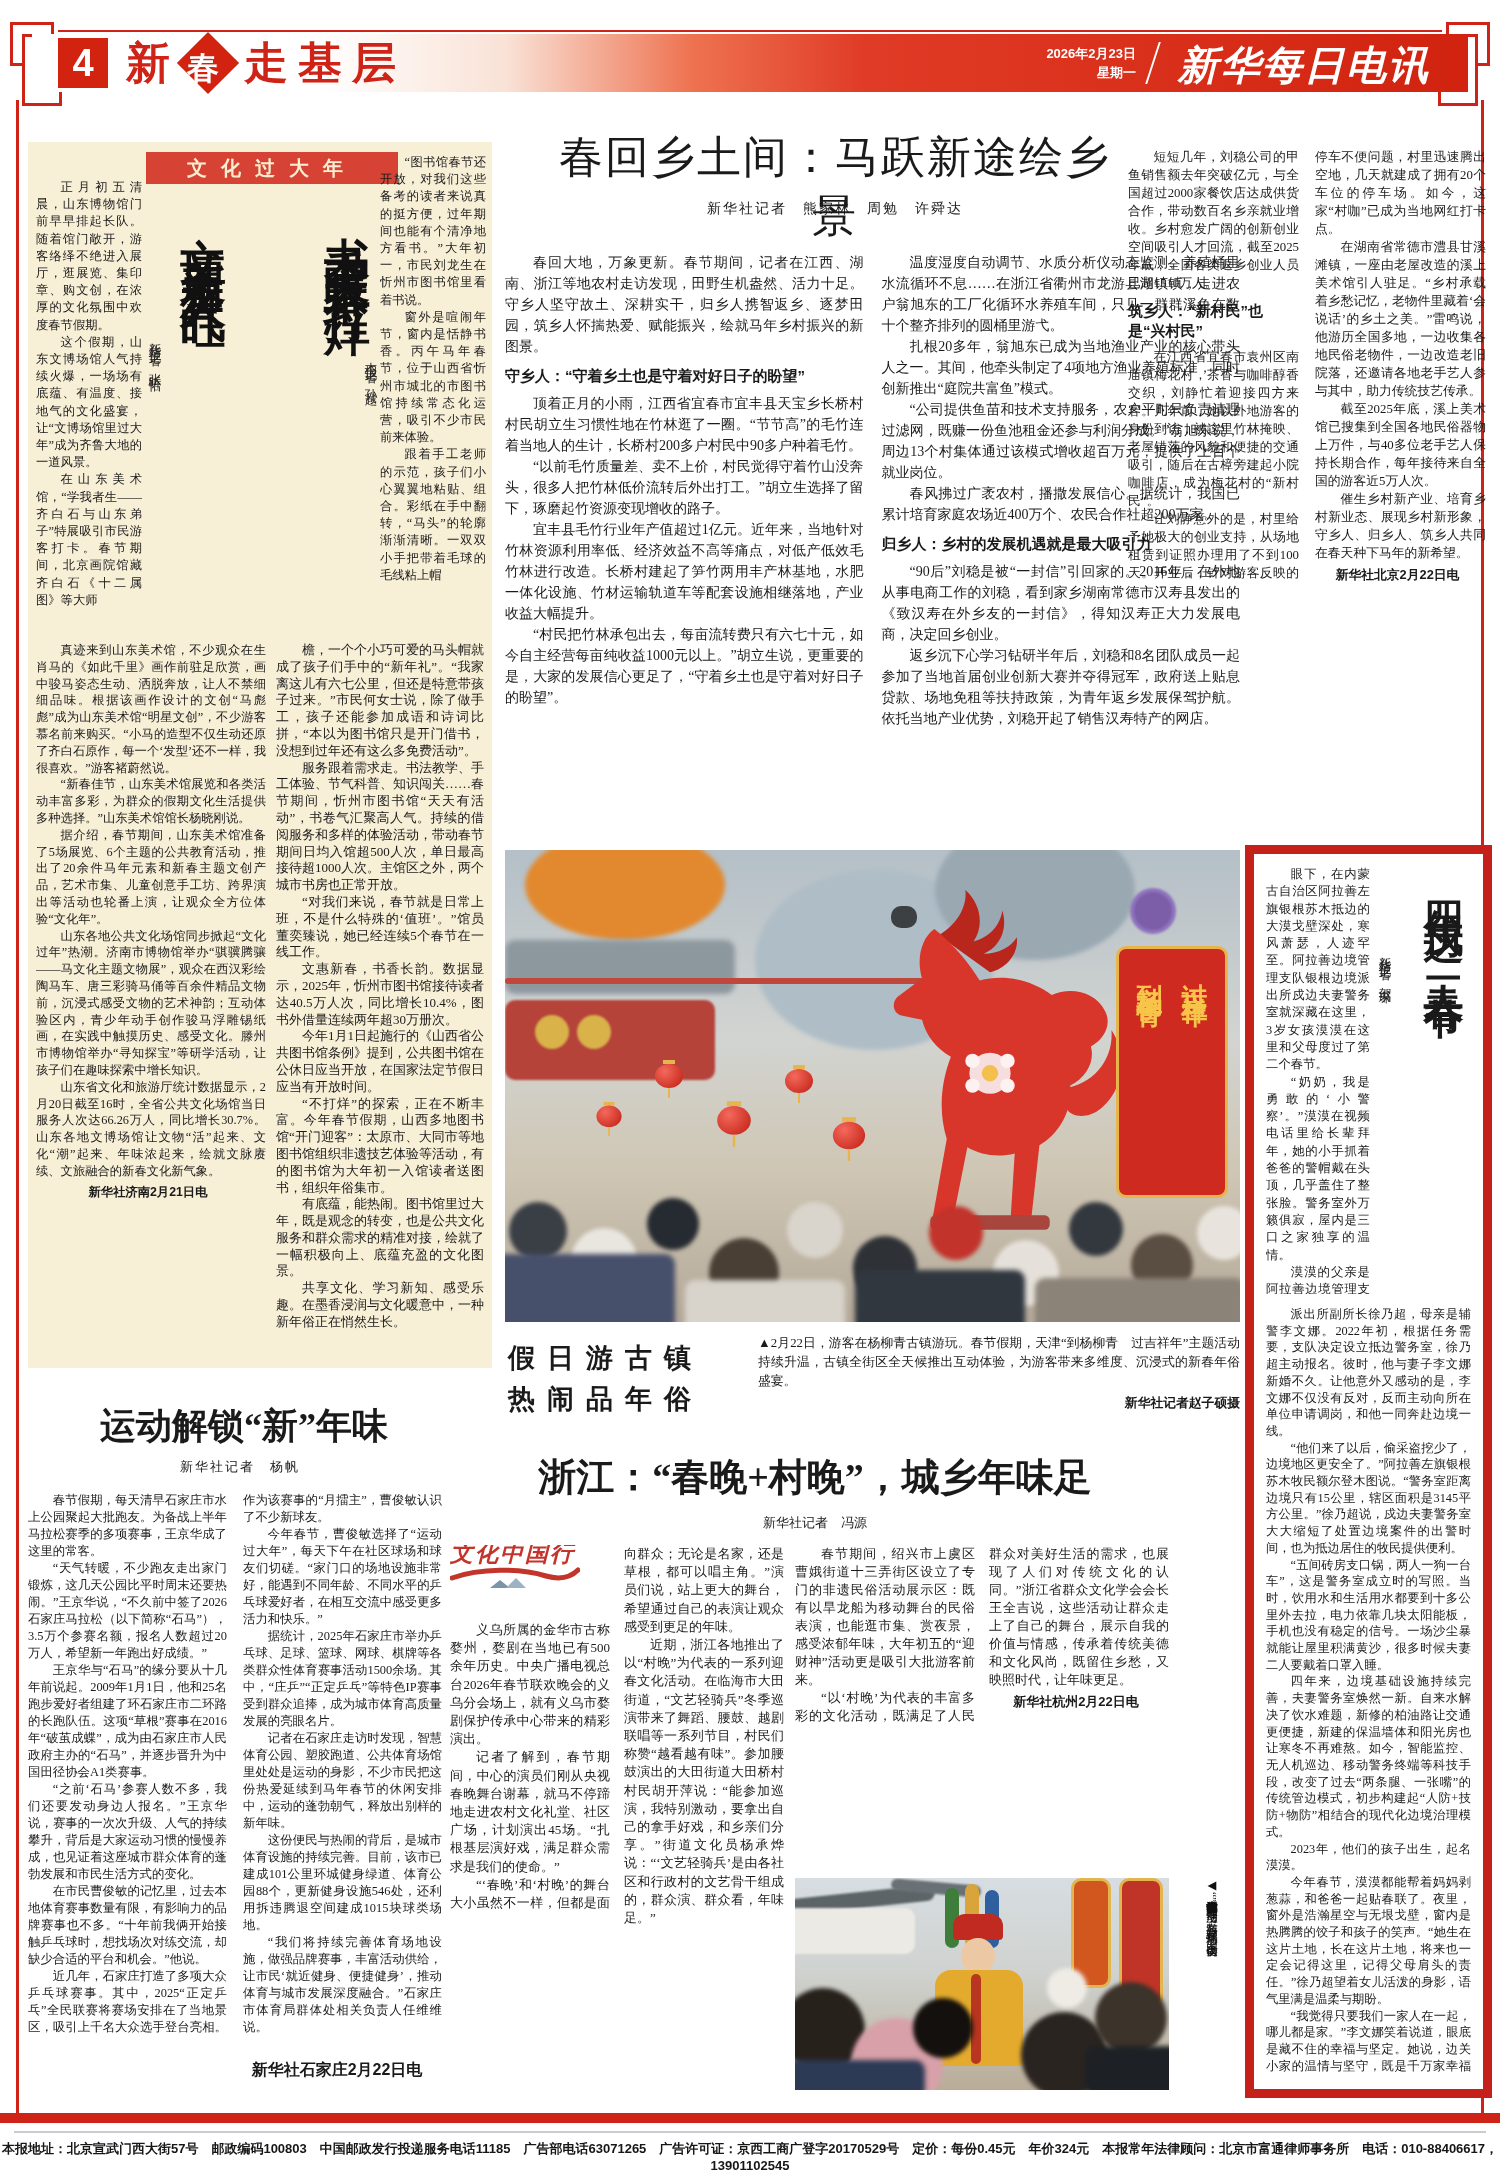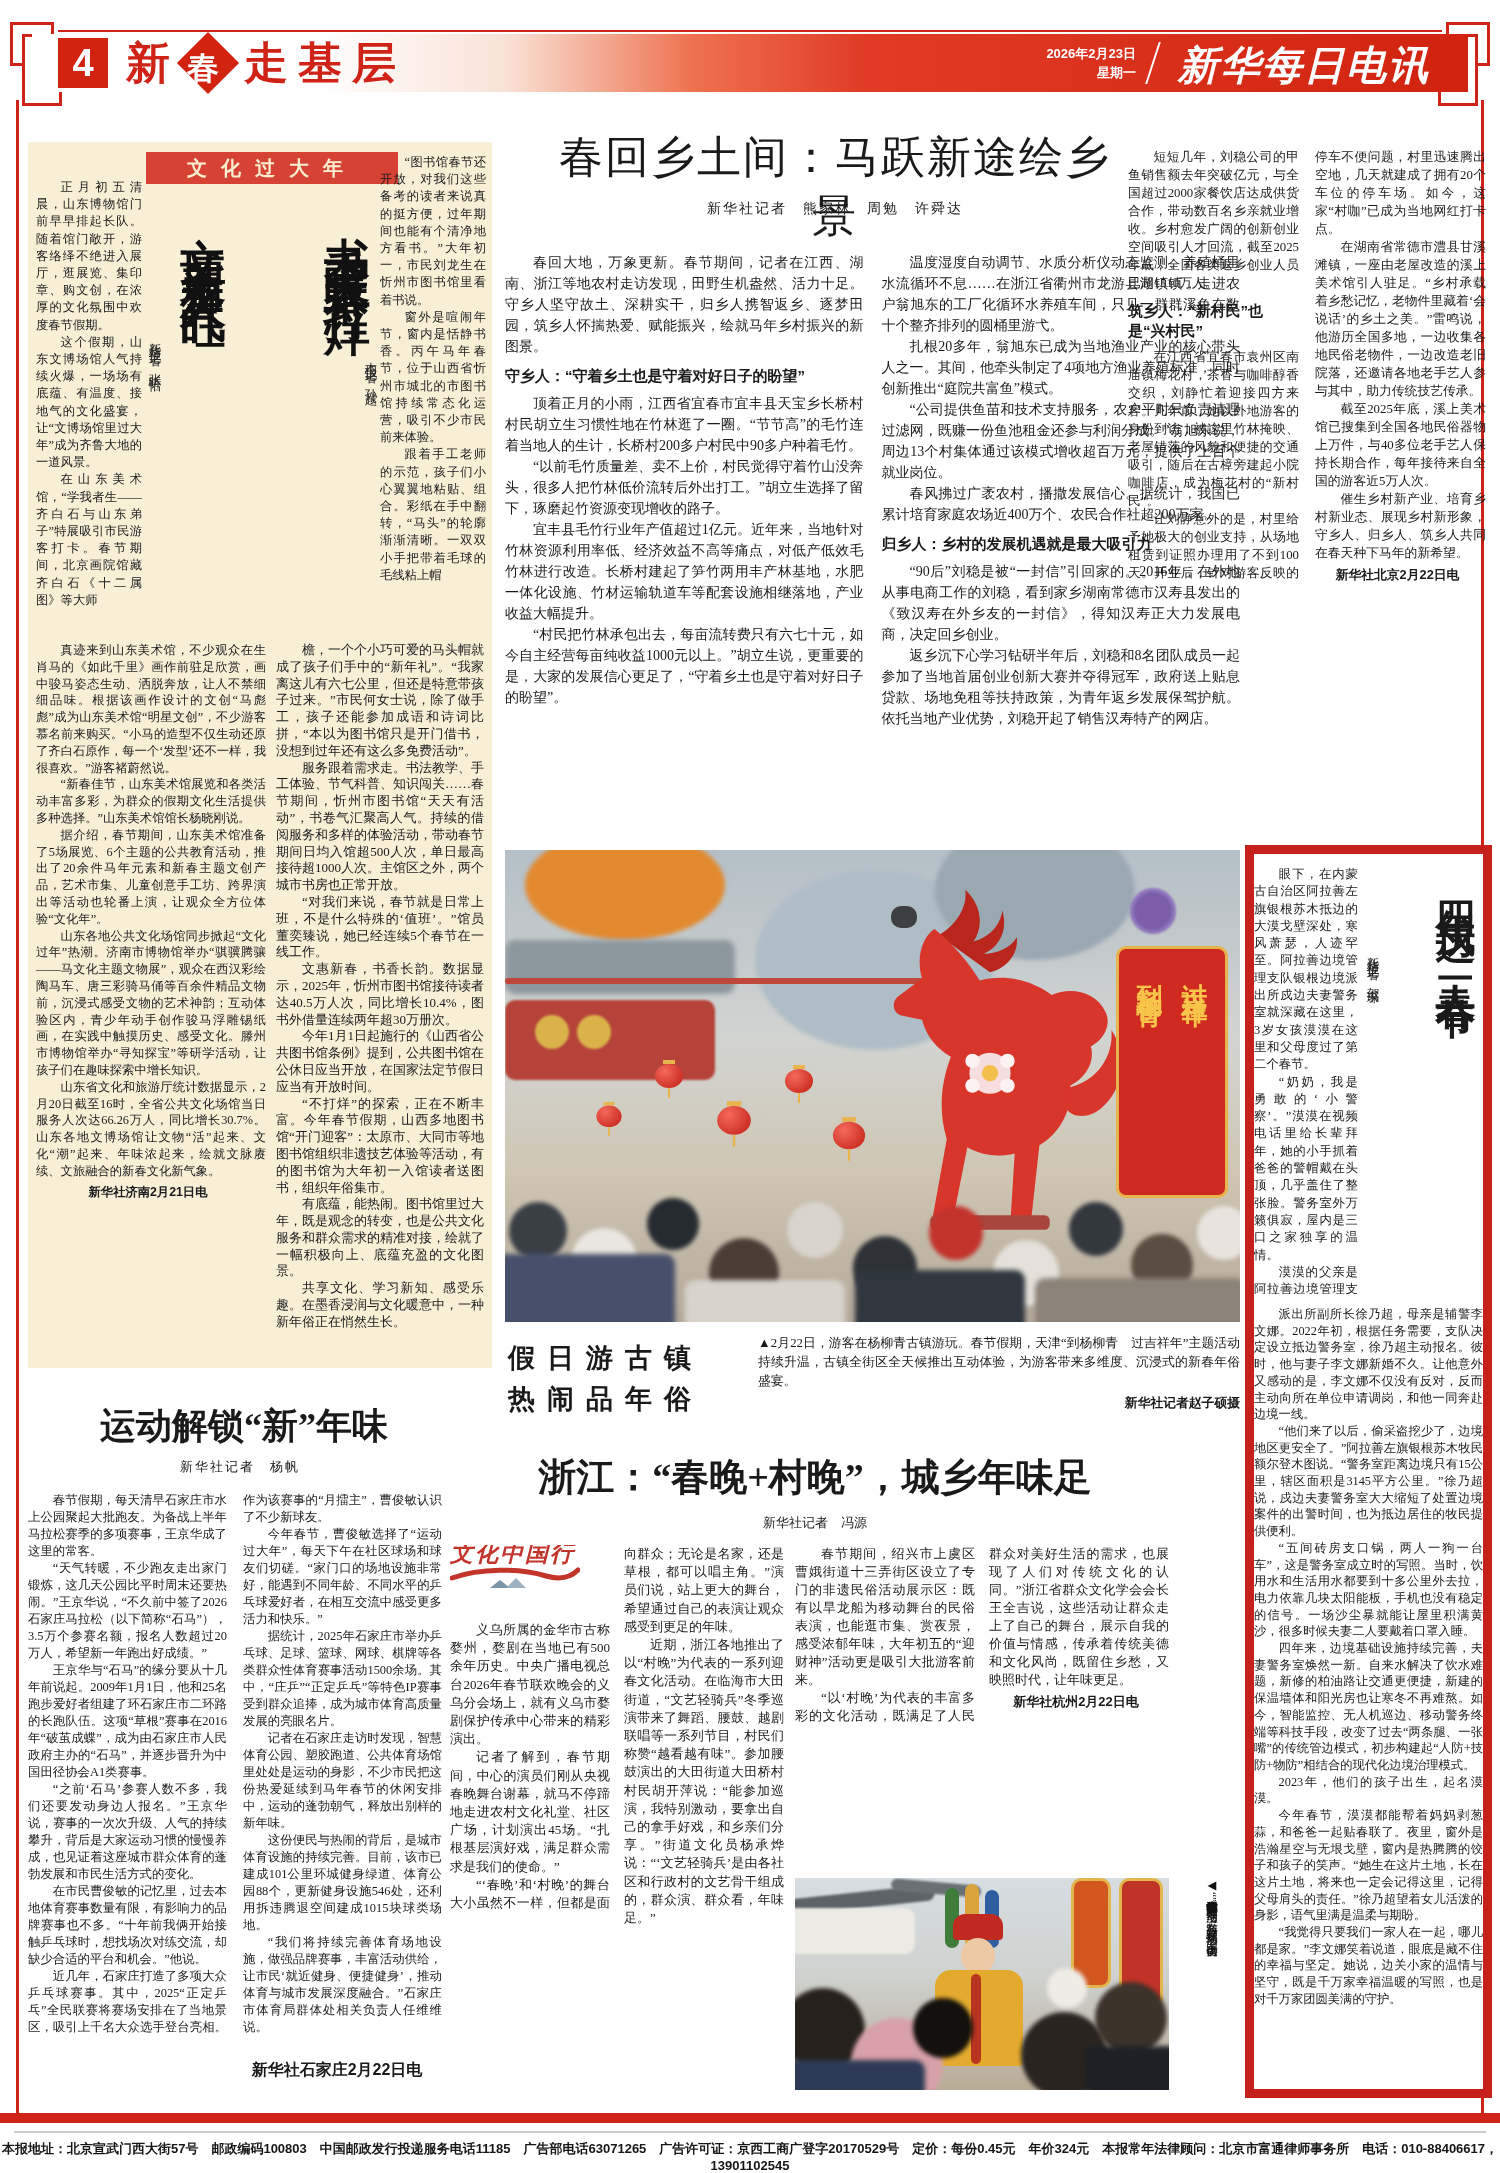--- a/index.html
+++ b/index.html
@@ -86,21 +86,21 @@
   #zj-left{position:absolute;left:450px;top:1545px;width:334px;height:548px;font-size:13px;line-height:18.2px;column-gap:14px;}
   #zj-right{position:absolute;left:795px;top:1545px;width:374px;height:324px;font-size:13px;line-height:18px;column-gap:14px;}
   #zj-logo{width:100%;height:72px;margin-bottom:4px;position:relative;}
   #zj-logo span{color:#c3342b;font-size:23px;font-weight:900;font-style:italic;letter-spacing:2px;}
   
   #photo2{position:absolute;left:795px;top:1878px;width:374px;height:212px;overflow:hidden;
           background:linear-gradient(180deg,#d7dde1 0%,#cfd2cf 45%,#b9ac97 100%);}
   #p2caption{position:absolute;left:1178px;top:1878px;width:40px;height:212px;font-size:11.5px;line-height:13.5px;color:#111;}
   
   #bbox{position:absolute;left:1245px;top:845px;width:247px;height:1253px;border:9px solid #c5201a;background:#fff;
-        padding:8px 0;}
+        padding:8px 12px;}
   #bb-upper{position:relative;height:436px;}
   #bb-narrow{position:absolute;left:0;top:4px;width:104px;height:428px;font-size:12.4px;line-height:17.3px;}
   #bb-byline{position:absolute;left:110px;top:84px;height:280px;font-size:12.5px;letter-spacing:3px;}
   #bb-title{position:absolute;right:0;top:8px;height:420px;font-size:40px;font-weight:900;letter-spacing:7px;}
   #bb-wide{margin-top:8px;height:768px;font-size:12.3px;line-height:16.7px;overflow:hidden;}
   
   #footer{position:absolute;left:0;right:0;top:2140px;text-align:center;
           font-family:"Liberation Sans",sans-serif;font-size:13px;font-weight:bold;color:#161616;}
 </style>
 </head>

